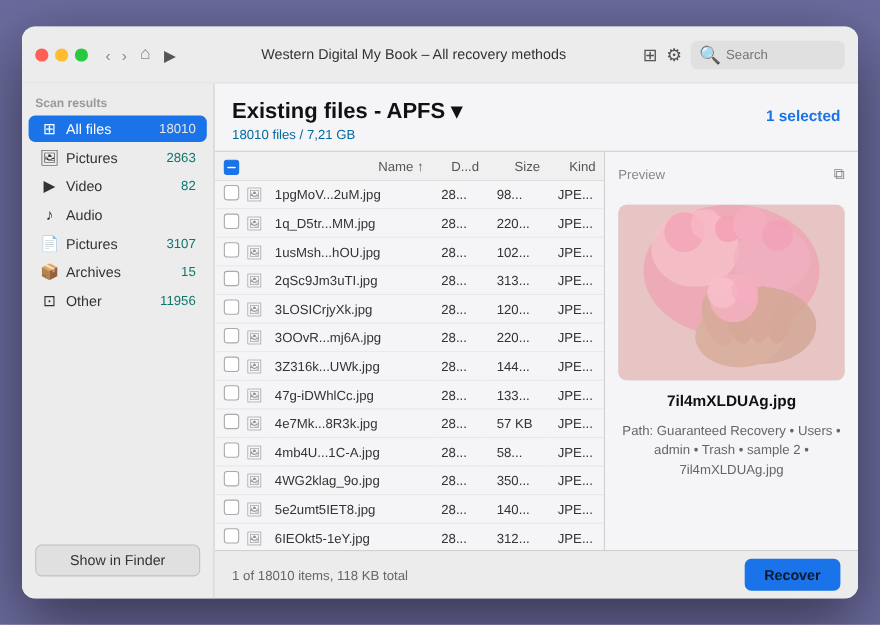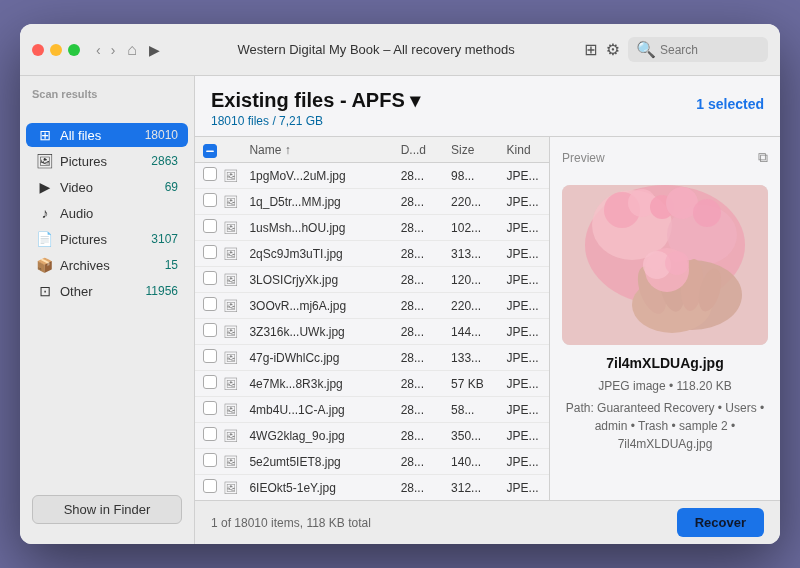--- a/index.html
+++ b/index.html
@@ -124,21 +124,21 @@
       background: #ececec;
       border-right: 1px solid #d0d0d0;
       display: flex;
       flex-direction: column;
       padding: 12px 0;
       flex-shrink: 0;
     }
     .sidebar-section-label {
       font-size: 11px;
       color: #999;
-      padding: 0 12px 22px;
+      padding: 0 12px 4px;
       font-weight: 600;
     }
     .sidebar-item {
       display: flex;
       align-items: center;
       padding: 4px 10px;
       cursor: pointer;
       border-radius: 6px;
       margin: 1px 6px;
       font-size: 13px;
@@ -229,21 +229,21 @@
       z-index: 1;
     }
     .file-table th {
       padding: 5px 8px;
       text-align: left;
       font-weight: 500;
       color: #555;
       border-bottom: 1px solid #d0d0d0;
       font-size: 12px;
     }
-    .file-table th.sortable { cursor: pointer; }
+    .file-table th.sortable { cursor: pointer; text-align: right; }
     .file-table td {
       padding: 4px 8px;
       color: #333;
       border-bottom: 1px solid #e8e8e8;
       white-space: nowrap;
       overflow: hidden;
       text-overflow: ellipsis;
       max-width: 0;
     }
     .checkbox-cell { width: 24px; padding: 4px 4px 4px 8px !important; }
@@ -379,21 +379,21 @@
         <span class="count">18010</span>
       </div>
       <div class="sidebar-item">
         <span class="icon">🖼</span>
         <span class="label">Pictures</span>
         <span class="count">2863</span>
       </div>
       <div class="sidebar-item">
         <span class="icon">▶</span>
         <span class="label">Video</span>
-        <span class="count">69</span>
+        <span class="count">82</span>
       </div>
       <div class="sidebar-item">
         <span class="icon">♪</span>
         <span class="label">Audio</span>
         <span class="count"></span>
       </div>
       <div class="sidebar-item">
         <span class="icon">📄</span>
         <span class="label">Pictures</span>
         <span class="count">3107</span>
@@ -630,21 +630,20 @@
               <ellipse cx="130" cy="100" rx="11" ry="26" fill="#d8a99b" transform="rotate(5 130 100)"></ellipse>
               <ellipse cx="148" cy="105" rx="10" ry="22" fill="#d6a89a" transform="rotate(15 148 105)"></ellipse>
 
               <circle cx="105" cy="85" r="22" fill="#f5b0c0" opacity="0.85"></circle>
               <circle cx="95" cy="80" r="14" fill="#f8c0cc" opacity="0.8"></circle>
               <circle cx="115" cy="78" r="12" fill="#f5adc0" opacity="0.75"></circle>
             </svg>
           </div>
           <div class="preview-filename">7il4mXLDUAg.jpg</div>
           <div class="preview-meta">
-            <div>JPEG image • 118.20 KB</div>
             <div style="margin-top:4px;">Path: Guaranteed Recovery • Users • admin • Trash • sample 2 • 7il4mXLDUAg.jpg</div>
           </div>
         </div>
       </div>
 
       <div class="bottom-bar">
         <span class="bottom-info">1 of 18010 items, 118 KB total</span>
         <button class="recover-btn">Recover</button>
       </div>
     </div>

